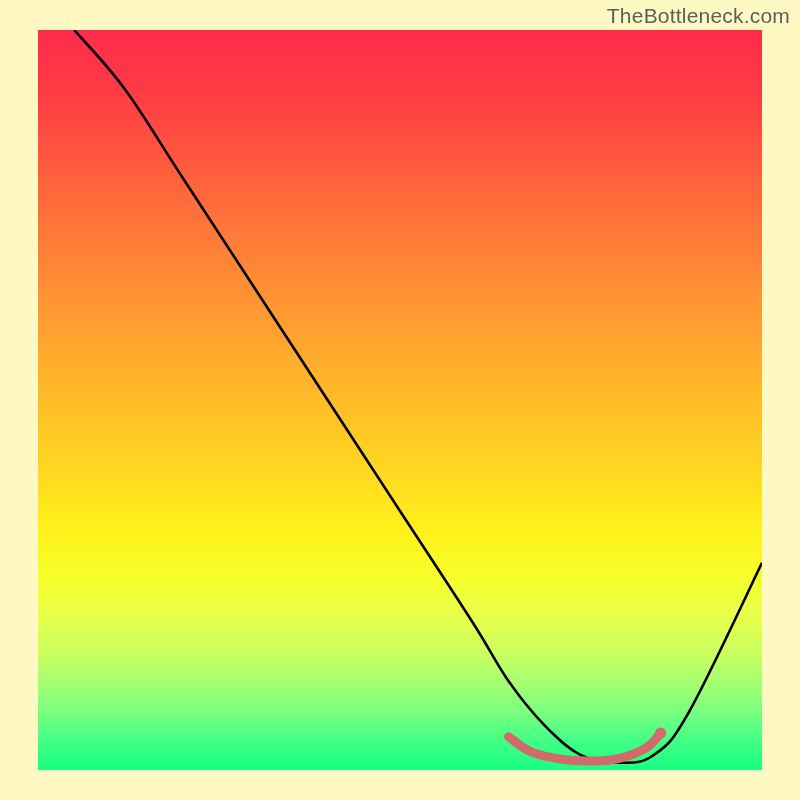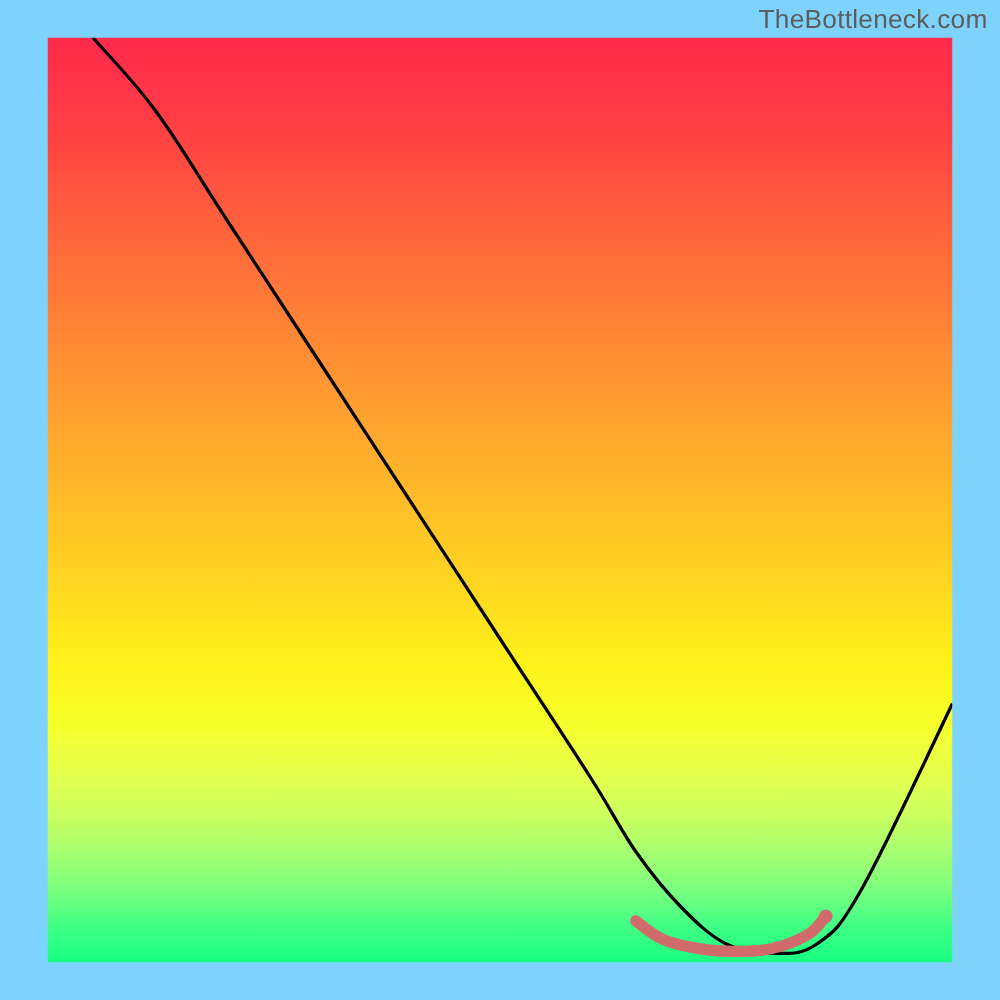--- a/index.html
+++ b/index.html
@@ -8,21 +8,21 @@
     width: 800px;
     height: 800px;
     background: #000;
     overflow: hidden;
     font-family: Arial, Helvetica, sans-serif;
   }
   .frame {
     position: relative;
     width: 800px;
     height: 800px;
-    background: #7dd3fc;
+    background: #fef9c3;
   }
   .watermark {
     position: absolute;
     top: 4px;
     right: 10px;
     color: #5d5d5d;
     font-size: 21px;
     font-weight: 500;
     letter-spacing: 0.2px;
     z-index: 5;

